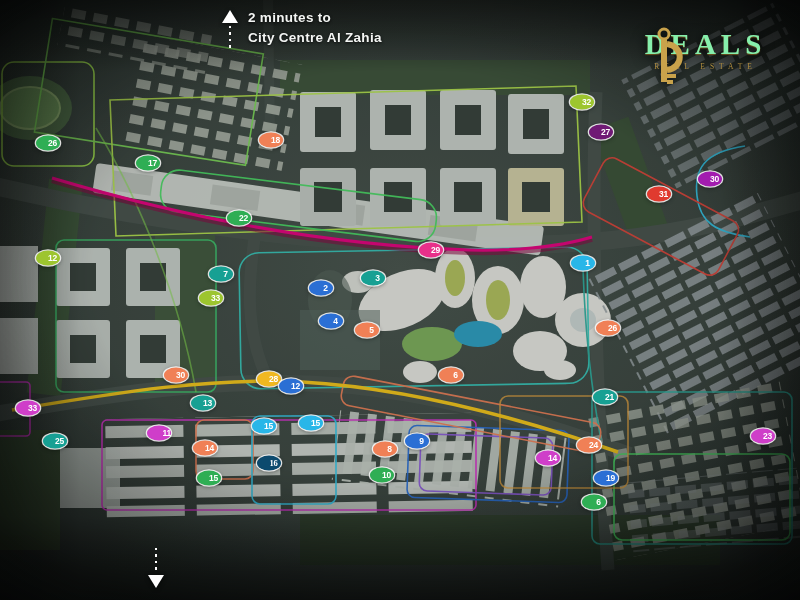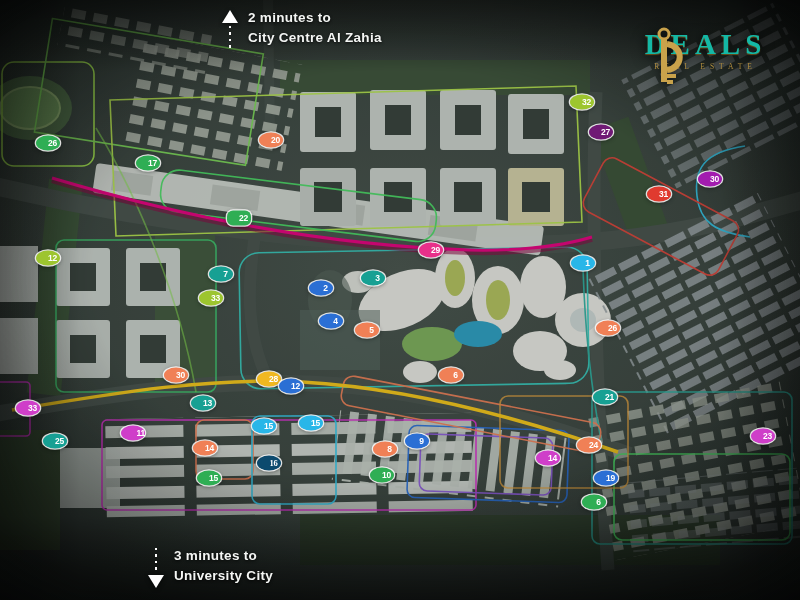--- a/index.html
+++ b/index.html
@@ -27,21 +27,21 @@
   .tri-up{width:0;height:0;border-left:8px solid transparent;border-right:8px solid transparent;
     border-bottom:13px solid #fff;filter:drop-shadow(0 1px 2px rgba(0,0,0,.7));}
   .tri-down{width:0;height:0;border-left:8px solid transparent;border-right:8px solid transparent;
     border-top:13px solid #fff;filter:drop-shadow(0 1px 2px rgba(0,0,0,.7));}
   .dots{width:2.5px;height:24px;
     background-image:repeating-linear-gradient(180deg,#fff 0 2.5px, transparent 2.5px 6.5px);}
   
   .logo{position:absolute;left:638px;top:26px;width:130px;display:flex;
     flex-direction:column;align-items:center;filter:drop-shadow(0 2px 6px rgba(0,0,0,.6));}
   .logo-title{font-family:"Liberation Serif", serif;font-weight:bold;font-size:29px;
-    letter-spacing:5px;color:#14b8a6;text-shadow:0 1px 1px #6b4f1c, 0 0 10px rgba(0,0,0,.4);
+    letter-spacing:5px;color:#86efac;text-shadow:0 1px 1px #6b4f1c, 0 0 10px rgba(0,0,0,.4);
     margin-top:2px;padding-left:5px;}
   .logo-tag{font-family:"Liberation Serif", serif;font-size:7.5px;letter-spacing:5px;
     color:#b08d3e;margin-top:1px;padding-left:5px;}
 </style>
 </head>
 <body>
 
 <div class="stage">
 
   <svg width="800" height="600" viewBox="0 0 800 600">
@@ -212,43 +212,43 @@
     <path d="M 52 178 C 200 222 340 246 470 250 C 522 251 562 246 592 237" stroke="#e6007e" stroke-width="3" fill="none"></path>
     <path d="M 12 410 C 120 392 214 377 302 382 C 408 388 520 418 618 452" stroke="#f5c518" stroke-width="3.5" fill="none"></path>
   </svg>
 
   <div class="tint"></div>
   <div class="vignette"></div>
 
   <div id="markers">
       <div class="marker" style="left: 48px; top: 143px; background: rgb(47, 174, 84);">26</div>
       <div class="marker" style="left: 148px; top: 163px; background: rgb(47, 174, 84);">17</div>
-      <div class="marker" style="left: 271px; top: 140px; background: rgb(240, 128, 86);">20</div>
-      <div class="marker" style="left: 239px; top: 218px; background: rgb(47, 174, 84); border-radius: 6px;">22</div>
+      <div class="marker" style="left: 271px; top: 140px; background: rgb(240, 128, 86);">18</div>
+      <div class="marker" style="left: 239px; top: 218px; background: rgb(47, 174, 84);">22</div>
       <div class="marker" style="left: 48px; top: 258px; background: rgb(157, 197, 47);">12</div>
       <div class="marker" style="left: 221px; top: 274px; background: rgb(23, 160, 147);">7</div>
       <div class="marker" style="left: 211px; top: 298px; background: rgb(157, 197, 47);">33</div>
       <div class="marker" style="left: 321px; top: 288px; background: rgb(43, 111, 212);">2</div>
       <div class="marker" style="left: 373px; top: 278px; background: rgb(23, 160, 147);">3</div>
       <div class="marker" style="left: 331px; top: 321px; background: rgb(43, 111, 212);">4</div>
       <div class="marker" style="left: 367px; top: 330px; background: rgb(240, 128, 86);">5</div>
       <div class="marker" style="left: 431px; top: 250px; background: rgb(232, 48, 138);">29</div>
       <div class="marker" style="left: 451px; top: 375px; background: rgb(240, 128, 86);">6</div>
       <div class="marker" style="left: 583px; top: 263px; background: rgb(40, 182, 232);">1</div>
       <div class="marker" style="left: 582px; top: 102px; background: rgb(157, 197, 47);">32</div>
       <div class="marker" style="left: 601px; top: 132px; background: #701a75;">27</div>
       <div class="marker" style="left: 710px; top: 179px; background: #a21caf;">30</div>
       <div class="marker" style="left: 659px; top: 194px; background: rgb(224, 58, 47);">31</div>
       <div class="marker" style="left: 608px; top: 328px; background: rgb(240, 128, 86);">26</div>
       <div class="marker" style="left: 605px; top: 397px; background: rgb(23, 160, 147);">21</div>
       <div class="marker" style="left: 269px; top: 379px; background: rgb(240, 184, 33);">28</div>
       <div class="marker" style="left: 291px; top: 386px; background: rgb(43, 111, 212);">12</div>
       <div class="marker" style="left: 176px; top: 375px; background: rgb(240, 128, 86);">30</div>
       <div class="marker" style="left: 203px; top: 403px; background: rgb(23, 160, 147);">13</div>
-      <div class="marker" style="left: 133px; top: 433px; background: rgb(207, 62, 201); text-align: right;">11</div>
+      <div class="marker" style="left: 159px; top: 433px; background: rgb(207, 62, 201); text-align: right;">11</div>
       <div class="marker" style="left: 55px; top: 441px; background: rgb(23, 160, 147);">25</div>
       <div class="marker" style="left: 28px; top: 408px; background: rgb(207, 62, 201);">33</div>
       <div class="marker" style="left: 205px; top: 448px; background: rgb(240, 128, 86);">14</div>
       <div class="marker" style="left: 264px; top: 426px; background: rgb(40, 182, 232);">15</div>
       <div class="marker" style="left: 311px; top: 423px; background: rgb(40, 182, 232);">15</div>
       <div class="marker" style="left: 269px; top: 463px; background: #0c4a6e; font-family: Liberation Serif, serif;">16</div>
       <div class="marker" style="left: 209px; top: 478px; background: rgb(47, 174, 84);">15</div>
       <div class="marker" style="left: 417px; top: 441px; background: rgb(43, 111, 212);">9</div>
       <div class="marker" style="left: 385px; top: 449px; background: rgb(240, 128, 86);">8</div>
       <div class="marker" style="left: 382px; top: 475px; background: rgb(47, 174, 84);">10</div>
@@ -268,24 +268,20 @@
       <div>2 minutes to</div>
       <div>City Centre Al Zahia</div>
     </div>
   </div>
 
   <div class="anno" style="left:148px;top:546px;">
     <div class="icon-col">
       <div class="dots"></div>
       <div class="tri-down"></div>
     </div>
-    <div class="txt">
-      <div>3 minutes to</div>
-      <div>University City</div>
-    </div>
   </div>
 
   <div class="logo">
     <svg width="52" height="62" viewBox="0 0 52 62">
       <circle cx="26" cy="8" r="5" fill="none" stroke="#c9a24b" stroke-width="3"></circle>
       <rect x="23" y="12" width="6" height="44" fill="#c9a24b"></rect>
       <path d="M 29 18 C 46 20 46 42 29 44" fill="none" stroke="#c9a24b" stroke-width="6"></path>
       <rect x="29" y="48" width="9" height="4" fill="#c9a24b"></rect>
       <rect x="29" y="54" width="6" height="4" fill="#c9a24b"></rect>
     </svg>

